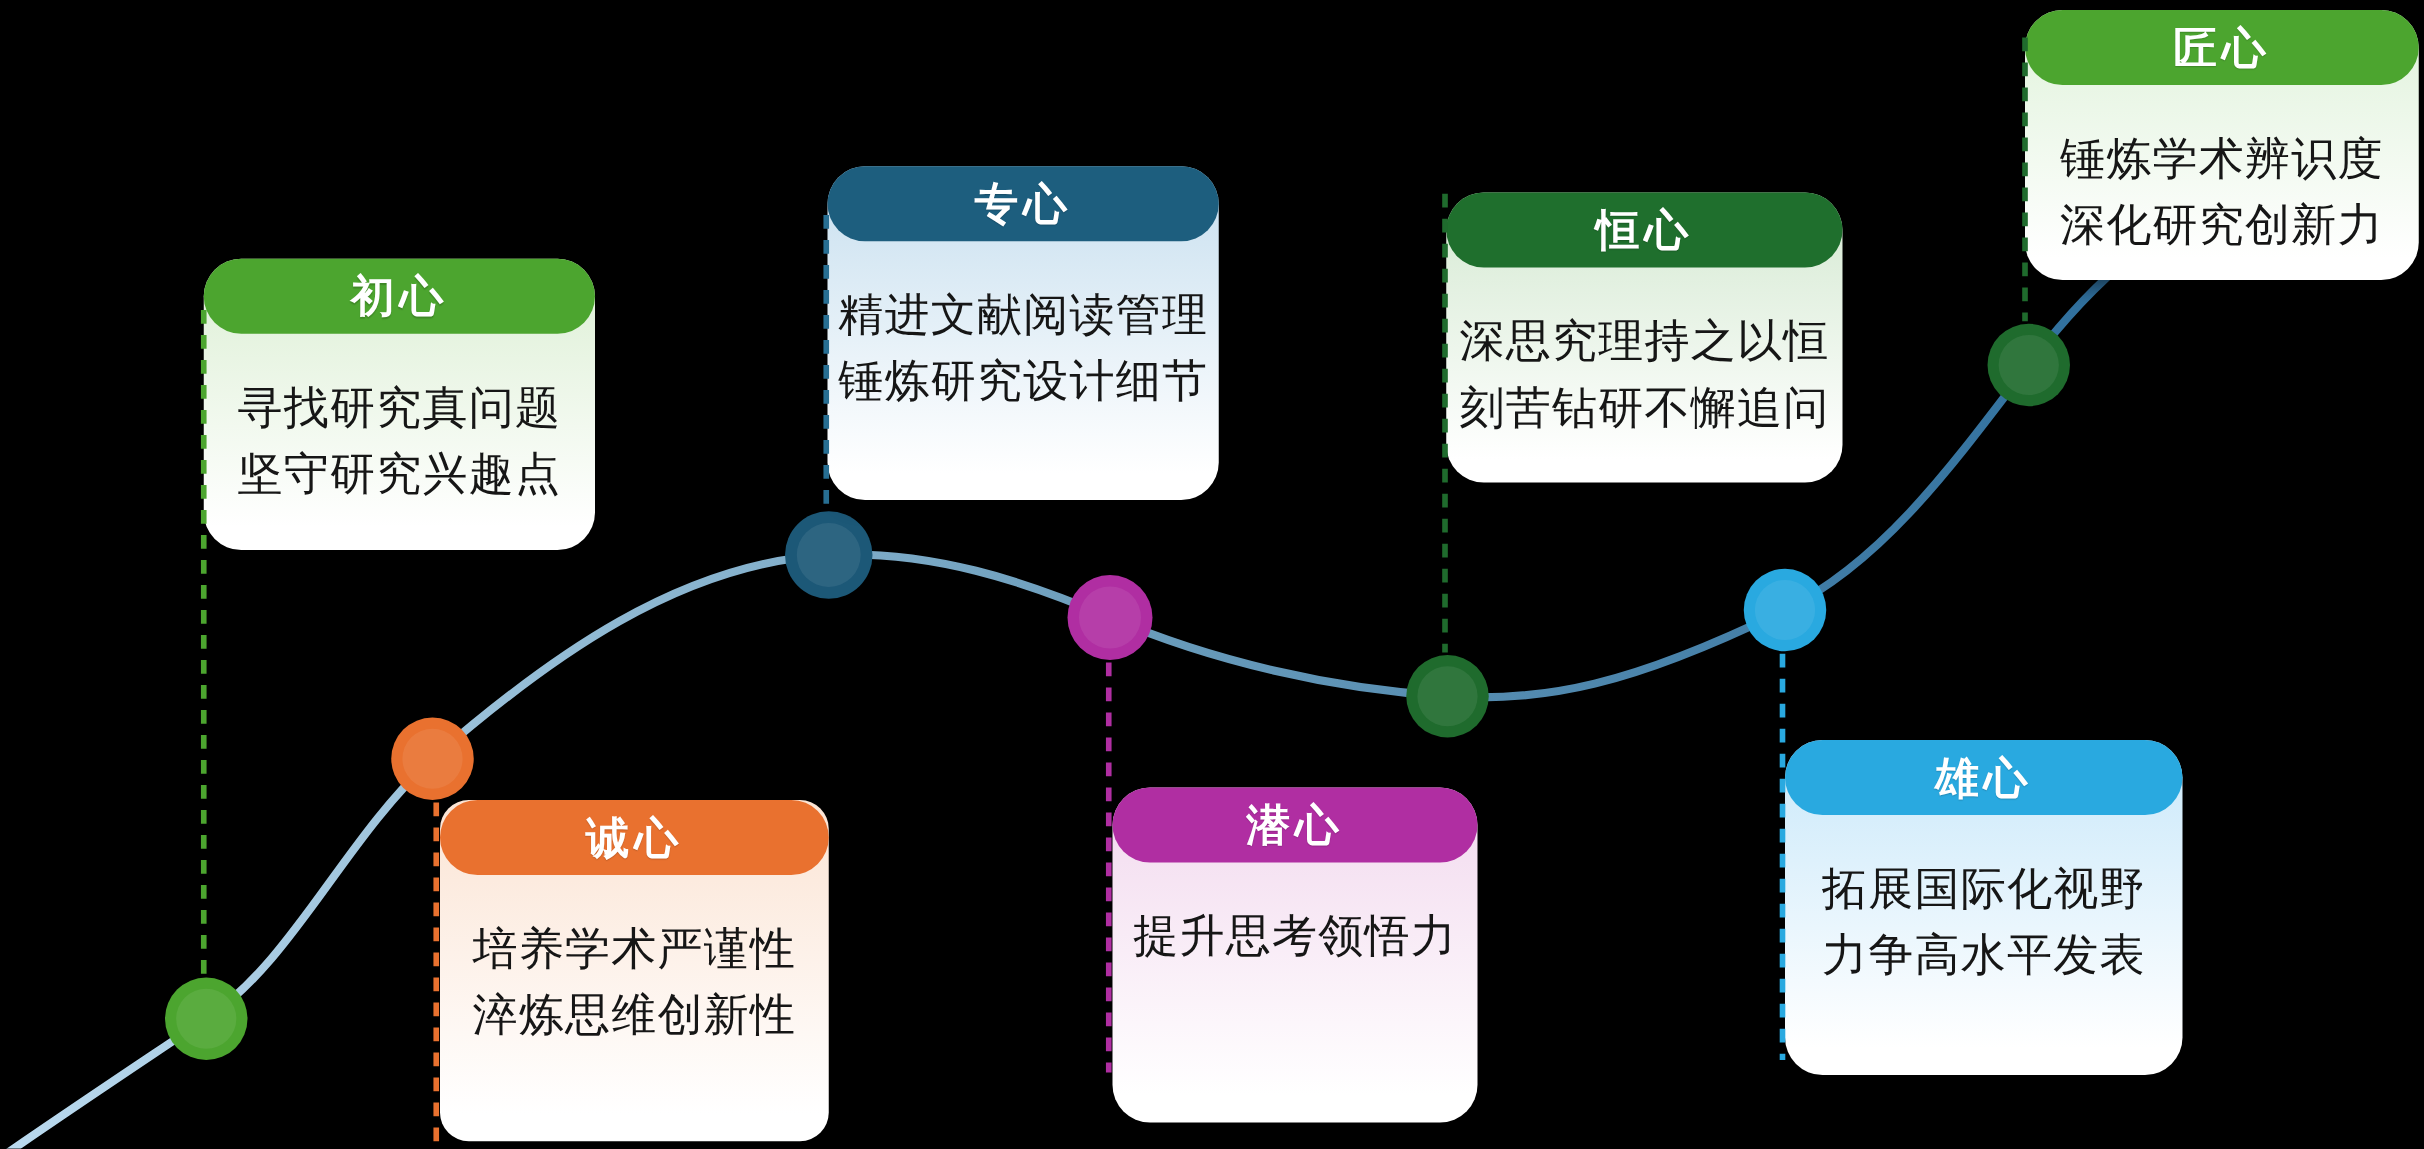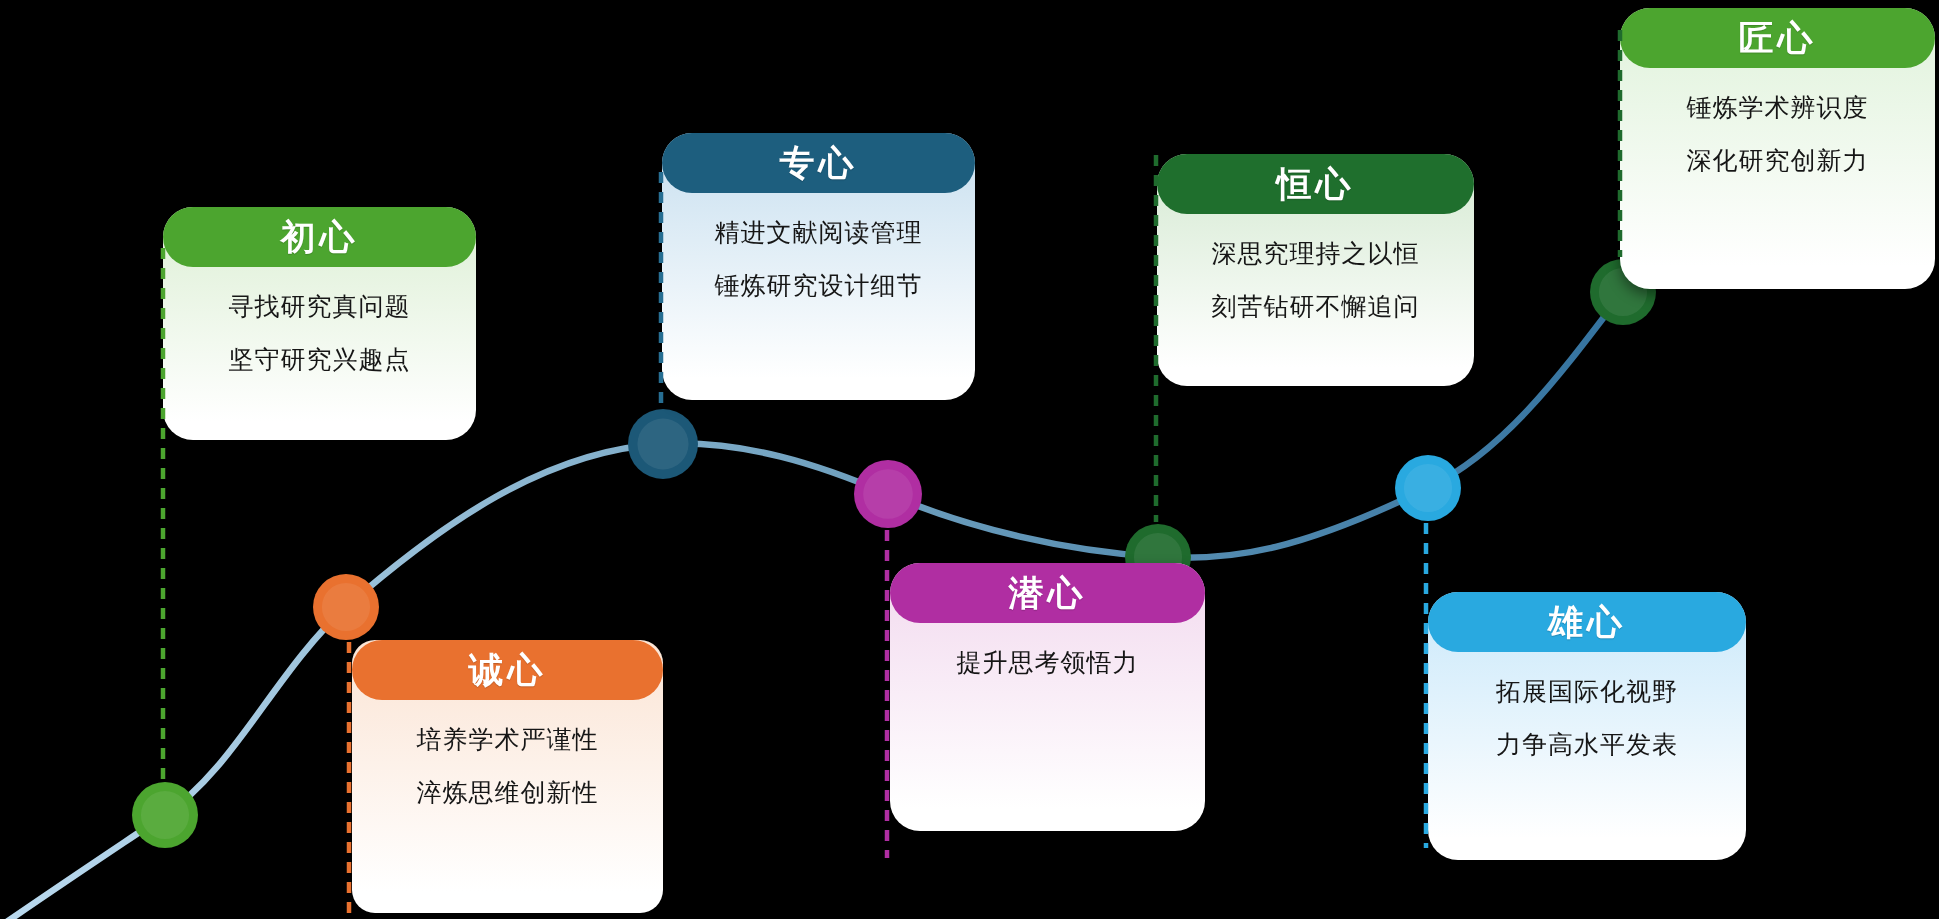--- a/index.html
+++ b/index.html
@@ -22,22 +22,22 @@
     align-items:center;
     justify-content:center;
     color:#ffffff;
     font-weight:bold;
     font-size:35px;
     letter-spacing:4px;
     text-shadow:0 1px 1px rgba(0,0,0,0.18);
   }
   .card-body{
     text-align:center;
-    padding-top:13px;
-    font-size:25px;
+    padding-top:32px;
+    font-size:36px;
     color:#161616;
     letter-spacing:1px;
   }
   .card-body .line{
     height:53px;
     line-height:53px;
     white-space:nowrap;
   }
 </style>
 </head>
@@ -89,21 +89,21 @@
   </div>
 
   <div class="card" style="left: 662px; top: 133px; width: 313px; height: 267px; background: linear-gradient(rgb(199, 223, 239) 0%, rgb(255, 255, 255) 92%);">
     <div class="card-header" style="background: rgb(29, 94, 126); text-align: center;">专心</div>
     <div class="card-body">
       <div class="line">精进文献阅读管理</div>
       <div class="line">锤炼研究设计细节</div>
     </div>
   </div>
 
-  <div class="card" style="left: 890px; top: 563px; width: 315px; height: 268px; background: linear-gradient(rgb(242, 217, 238) 0%, rgb(255, 255, 255) 92%);">
+  <div class="card" style="left: 890px; top: 630px; width: 292px; height: 268px; background: linear-gradient(rgb(242, 217, 238) 0%, rgb(255, 255, 255) 92%);">
     <div class="card-header" style="background: rgb(176, 46, 162);">潜心</div>
     <div class="card-body">
       <div class="line">提升思考领悟力</div>
     </div>
   </div>
 
   <div class="card" style="left: 1157px; top: 113px; width: 317px; height: 232px; background: linear-gradient(rgb(212, 233, 209) 0%, rgb(255, 255, 255) 92%); margin-top: 41px;">
     <div class="card-header" style="background: rgb(31, 111, 45);">恒心</div>
     <div class="card-body">
       <div class="line">深思究理持之以恒</div>
@@ -112,21 +112,21 @@
   </div>
 
   <div class="card" style="left: 1428px; top: 592px; width: 318px; height: 268px; background: linear-gradient(rgb(201, 232, 250) 0%, rgb(255, 255, 255) 92%);">
     <div class="card-header" style="background: rgb(41, 169, 224);">雄心</div>
     <div class="card-body">
       <div class="line">拓展国际化视野</div>
       <div class="line">力争高水平发表</div>
     </div>
   </div>
 
-  <div class="card" style="left: 1620px; top: 8px; width: 315px; height: 281px; background: linear-gradient(rgb(223, 242, 218) 0%, rgb(255, 255, 255) 92%);">
+  <div class="card" style="left: 1620px; top: 8px; width: 315px; height: 216px; background: linear-gradient(rgb(223, 242, 218) 0%, rgb(255, 255, 255) 92%);">
     <div class="card-header" style="background: rgb(76, 165, 47);">匠心</div>
     <div class="card-body">
       <div class="line">锤炼学术辨识度</div>
       <div class="line">深化研究创新力</div>
     </div>
   </div>
 </div>
 
   <svg class="layer" id="dash-layer" width="1939" height="919">
     <g id="dashes-group">

